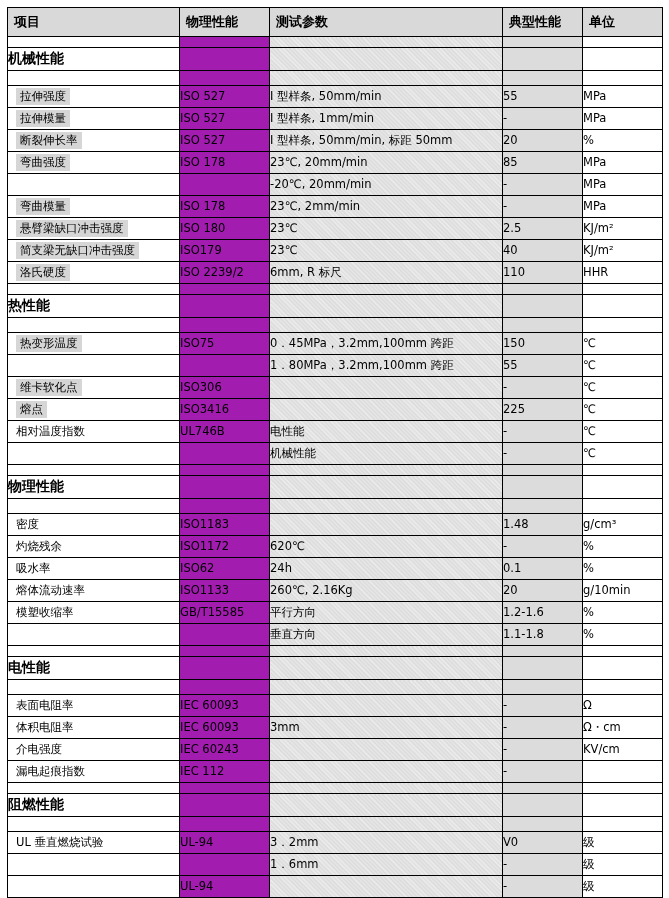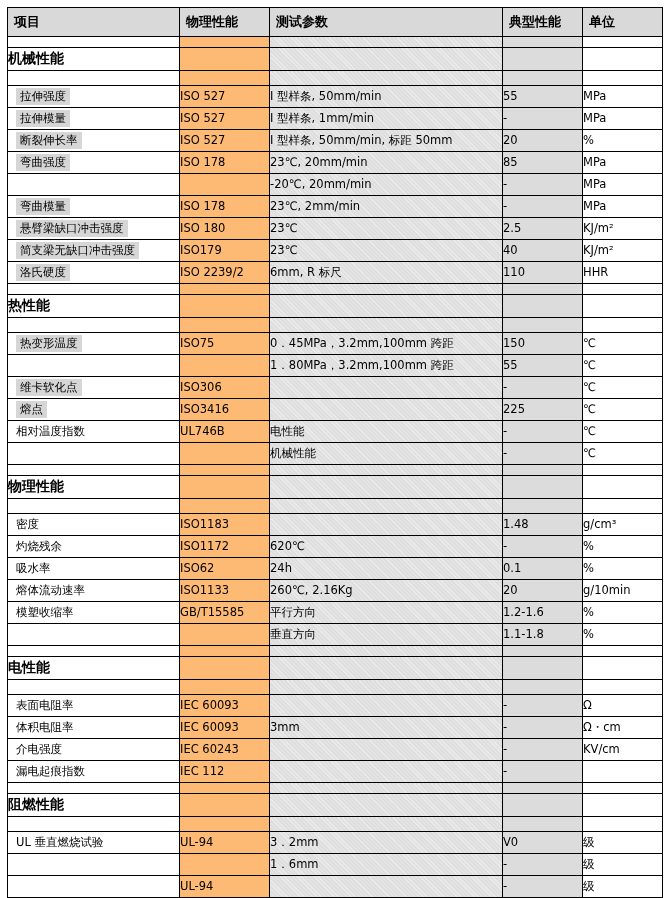--- a/index.html
+++ b/index.html
@@ -61,21 +61,21 @@
     overflow: hidden;
   }
   tbody tr:last-child td {
     border-bottom: 1px solid #000000;
   }
   tbody tr.firstbody td {
     border-top: 1px solid #000000;
   }
   
   td.col0 { background: #ffffff; }
-  td.col1 { background: #fdba74; margin-left: 20px; }
+  td.col1 { background: #a21caf; margin-left: 20px; }
   td.col2 {
     background: #dcdcdc;
     background-image:
       repeating-linear-gradient(45deg, rgba(255,255,255,0.55) 0 1px, rgba(0,0,0,0) 1px 3px);
   }
   td.col3 { background: #dcdcdc; margin-top: 16px; }
   td.col4 { background: #ffffff; }
 
   
   .lbl {

